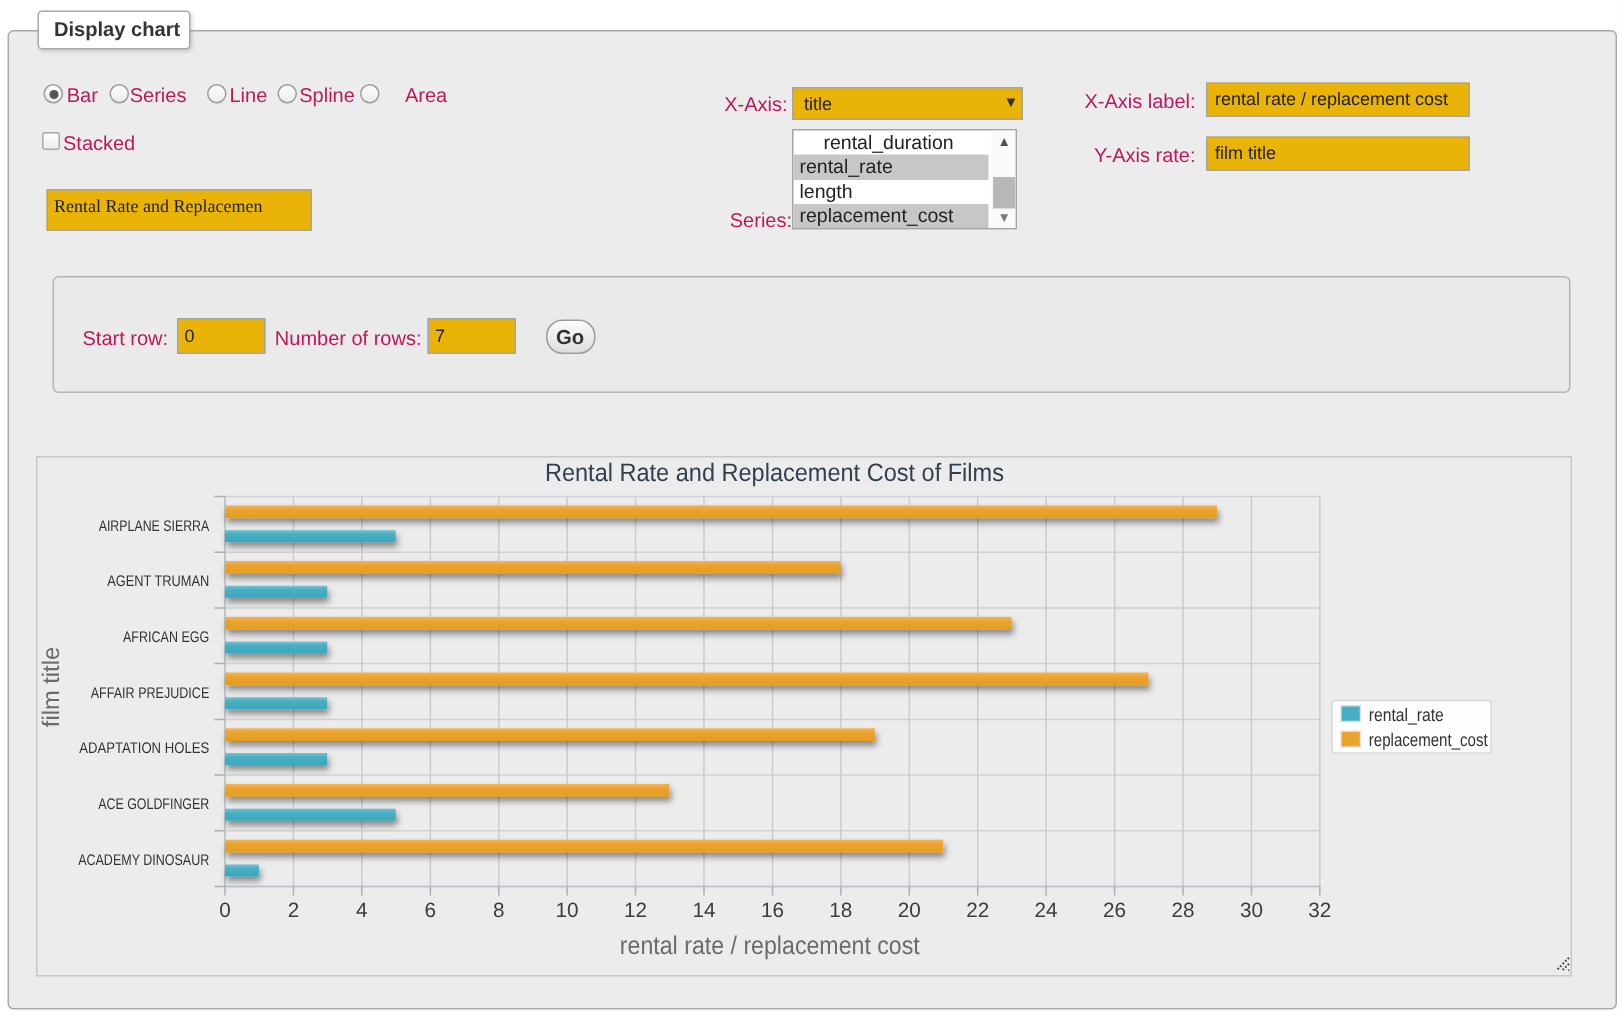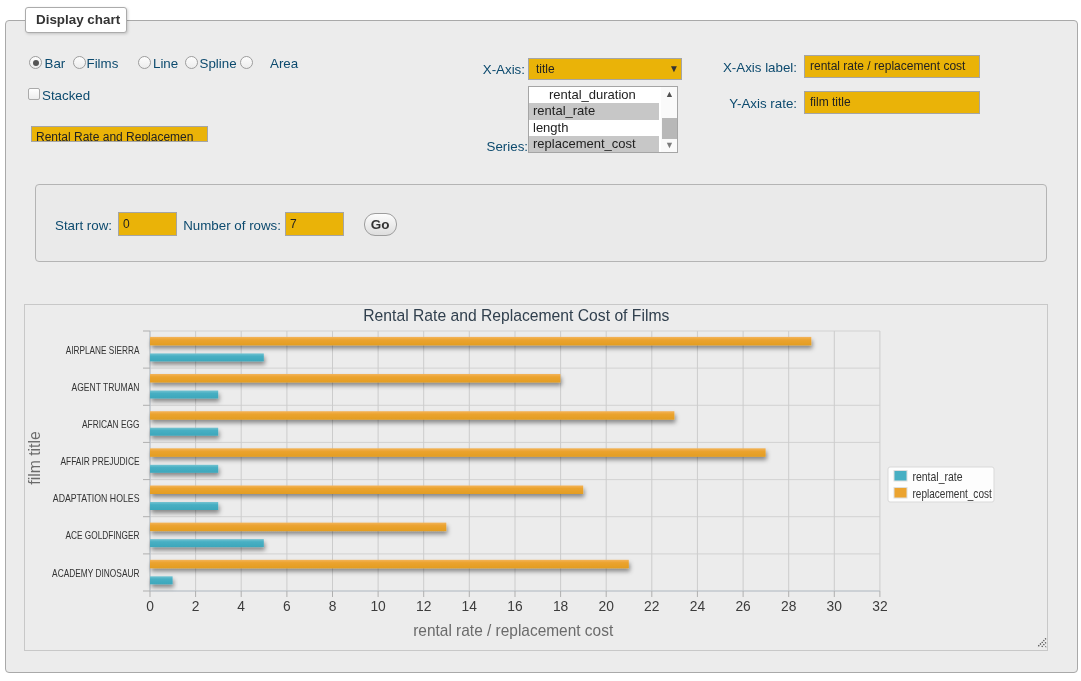--- a/index.html
+++ b/index.html
@@ -1,45 +1,45 @@
 <!DOCTYPE html>
 <html><head><meta charset="utf-8"><title>Display chart</title>
 <style>
 * { margin:0; padding:0; box-sizing:border-box; }
 html,body { width:1081px; height:681px; background:#fff; font-family:"Liberation Sans",sans-serif; position:relative; overflow:hidden; }
 .a { position:absolute; }
-.lbl { font-size:13.33px; color:#0c4a6e; white-space:nowrap; }
+.lbl { font-size:13.33px; color:#be185d; white-space:nowrap; }
 .inp { background:#eab308; border:1px solid #a5a5a5; font-size:12px; color:#222; white-space:nowrap; overflow:hidden; }
 .radio { width:13px; height:13px; border-radius:50%; border:1px solid #9d9d9d; background:linear-gradient(#fdfdfd,#ececec); }
 .rdot { position:absolute; left:2.5px; top:2.5px; width:6px; height:6px; border-radius:50%; background:#555; }
 </style></head>
 <body>
 
 <div class="a" style="left:5px;top:20px;width:1073px;height:653px;background:#ececec;border:1px solid #a9a9a9;border-radius:4px;"></div>
 
 <div class="a" style="left:25px;top:7px;width:102px;height:26px;background:#fff;border:1px solid #ababab;border-radius:3px;box-shadow:1px 1px 3px rgba(0,0,0,0.18);"></div>
 <div class="a" style="left:36px;top:12px;font-weight:bold;font-size:13.4px;color:#333;">Display chart</div>
 
 <div class="a radio" style="left:29px;top:56px;">
     <div class="rdot"></div>
   </div>
 <div class="a lbl" style="left:44.5px;top:56px;">Bar</div>
 <div class="a radio" style="left:73px;top:56px;"></div>
-<div class="a lbl" style="left:86.5px;top:56px;">Films</div>
+<div class="a lbl" style="left:86.5px;top:56px;">Series</div>
 <div class="a radio" style="left:138px;top:56px;"></div>
 <div class="a lbl" style="left:153px;top:56px;">Line</div>
 <div class="a radio" style="left:185px;top:56px;"></div>
 <div class="a lbl" style="left:199.5px;top:56px;">Spline</div>
 <div class="a radio" style="left:240px;top:56px;"></div>
 <div class="a lbl" style="left:270px;top:56px;">Area</div>
 
 <div class="a" style="left:28px;top:88px;width:12px;height:12px;border:1px solid #aaa;border-radius:2px;background:linear-gradient(#fff,#ededed);"></div>
 <div class="a lbl" style="left:42px;top:88px;">Stacked</div>
 
-<div class="a inp" style="left:31px;top:126px;width:177px;height:16px;line-height:20px;padding-left:4px;">Rental Rate and Replacemen</div>
+<div class="a inp" style="left:31px;top:126px;width:177px;height:28px;line-height:20px;padding-left:4px;font-family:Liberation Serif, serif;">Rental Rate and Replacemen</div>
 
 <div class="a lbl" style="right:556px;top:62px;margin-left:32px;">X-Axis:</div>
 <div class="a inp" style="left:528px;top:58px;width:154px;height:22px;line-height:20px;padding-left:7px;">title</div>
 <div class="a" style="left:669px;top:63px;font-size:10px;color:#333;">▼</div>
 
 <div class="a lbl" style="right:553px;top:139px;">Series:</div>
 <div class="a" style="left:528px;top:86px;width:150px;height:67px;background:#fff;border:1px solid #a5a5a5;overflow:hidden;">
   <div style="position:absolute;left:0;top:0;width:130px;height:16.3px;font-size:13px;color:#222;padding-left:20px;line-height:16.3px;">rental_duration</div>
   <div style="position:absolute;left:0;top:16.3px;width:130px;height:16.3px;font-size:13px;color:#222;padding-left:4px;line-height:16.3px;background:#c7c7c7;">rental_rate</div>
   <div style="position:absolute;left:0;top:32.6px;width:130px;height:27px;font-size:13px;color:#222;padding-left:4px;line-height:16.3px;">length</div>

